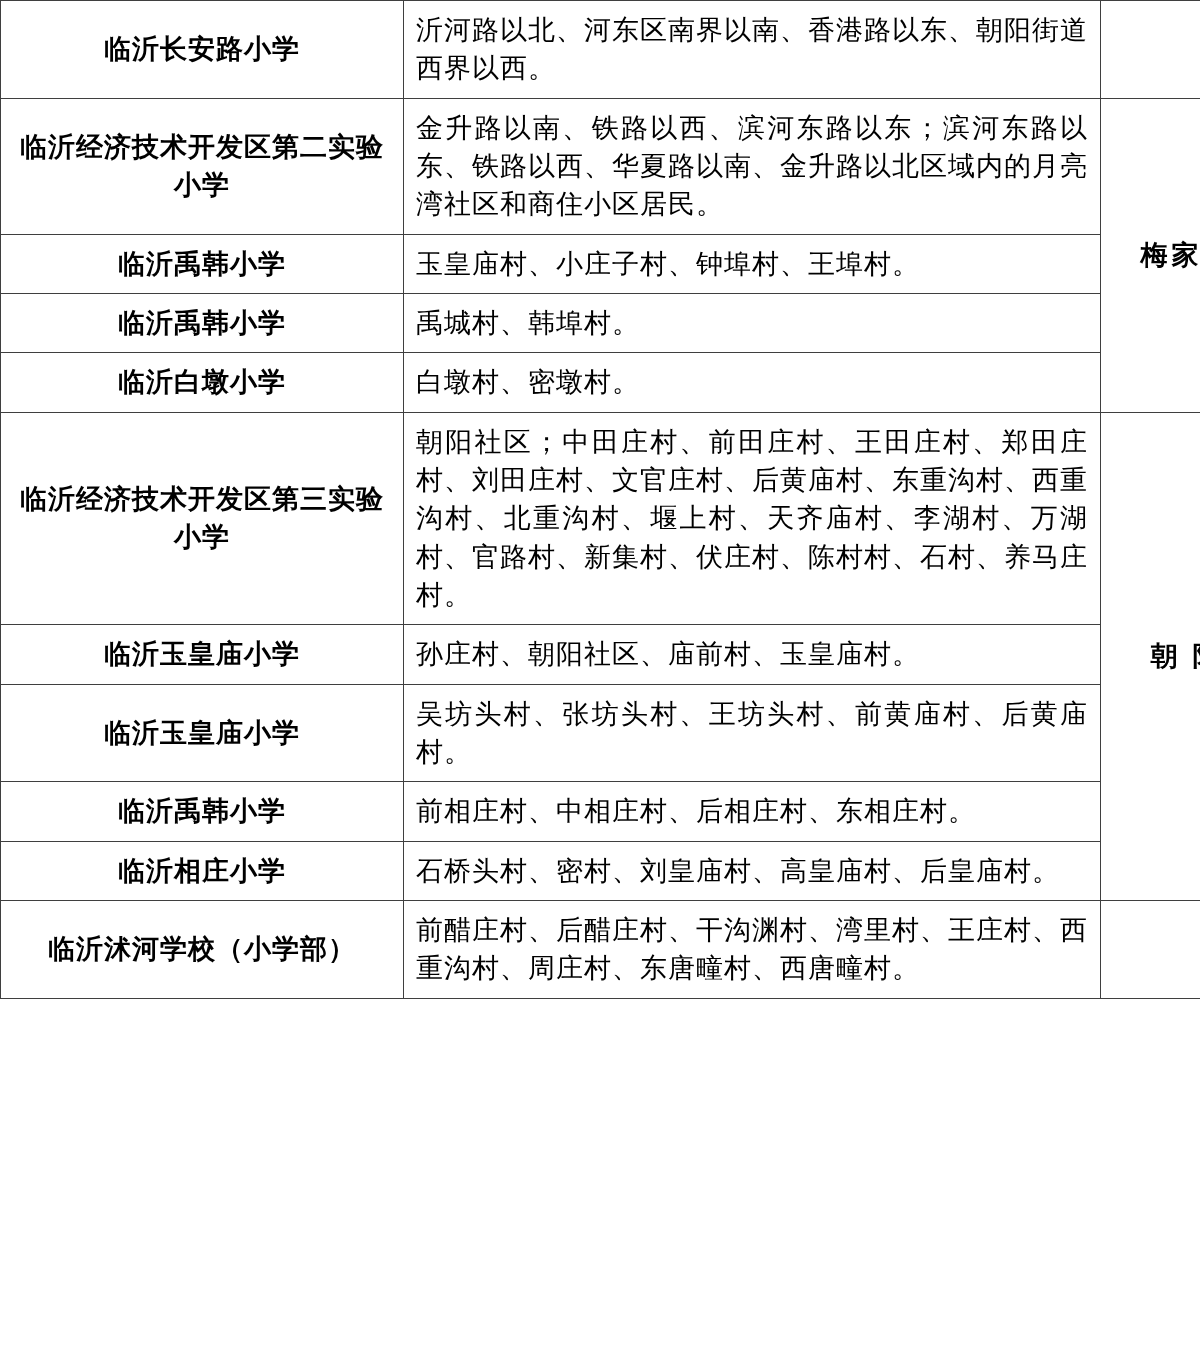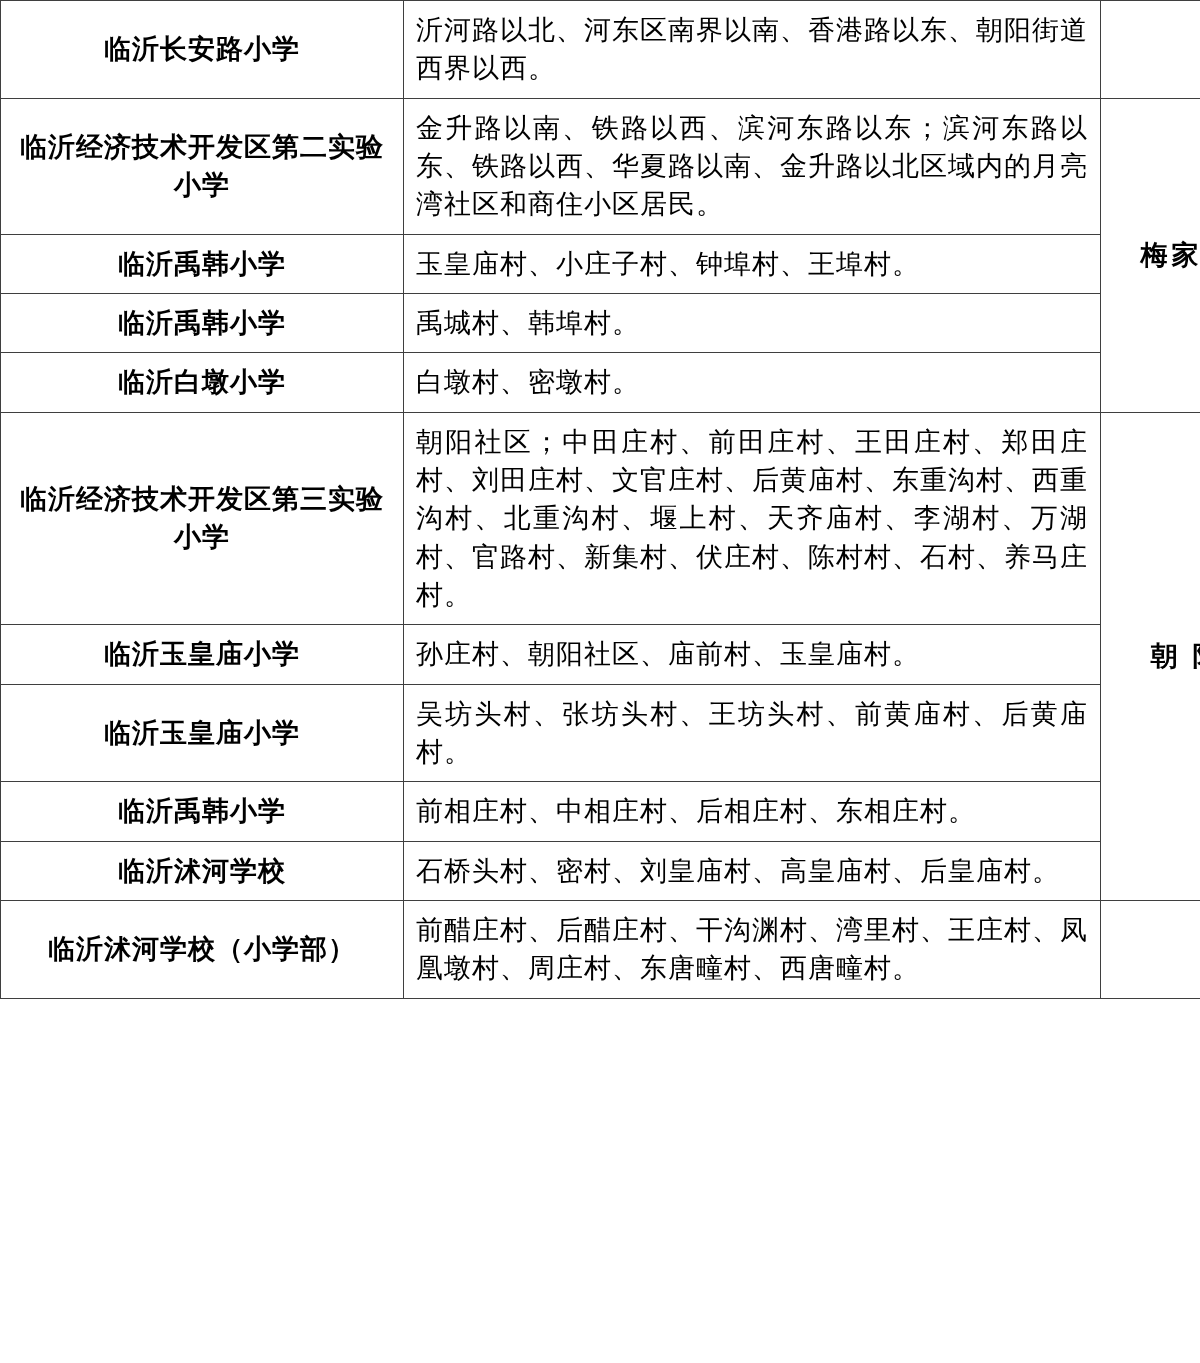--- a/index.html
+++ b/index.html
@@ -131,30 +131,30 @@
 
       <tr>
         <td class="school">
           <span class="school-text">临沂禹韩小学</span>
         </td>
         <td class="range">前相庄村、中相庄村、后相庄村、东相庄村。</td>
       </tr>
 
       <tr>
         <td class="school">
-          <span class="school-text">临沂沭河学校</span>
+          <span class="school-text">临沂相庄小学</span>
         </td>
         <td class="range">石桥头村、密村、刘皇庙村、高皇庙村、后皇庙村。</td>
       </tr>
 
       <tr>
         <td class="school">
           <span class="school-text">临沂沭河学校（小学部）</span>
         </td>
-        <td class="range">前醋庄村、后醋庄村、干沟渊村、湾里村、王庄村、凤凰墩村、周庄村、东唐疃村、西唐疃村。</td>
+        <td class="range">前醋庄村、后醋庄村、干沟渊村、湾里村、王庄村、西重沟村、周庄村、东唐疃村、西唐疃村。</td>
         <td class="district" rowspan="1">
           <span class="district-text"></span>
         </td>
       </tr>
 
     </tbody>
   </table>
 </div>
 
 </body></html>

